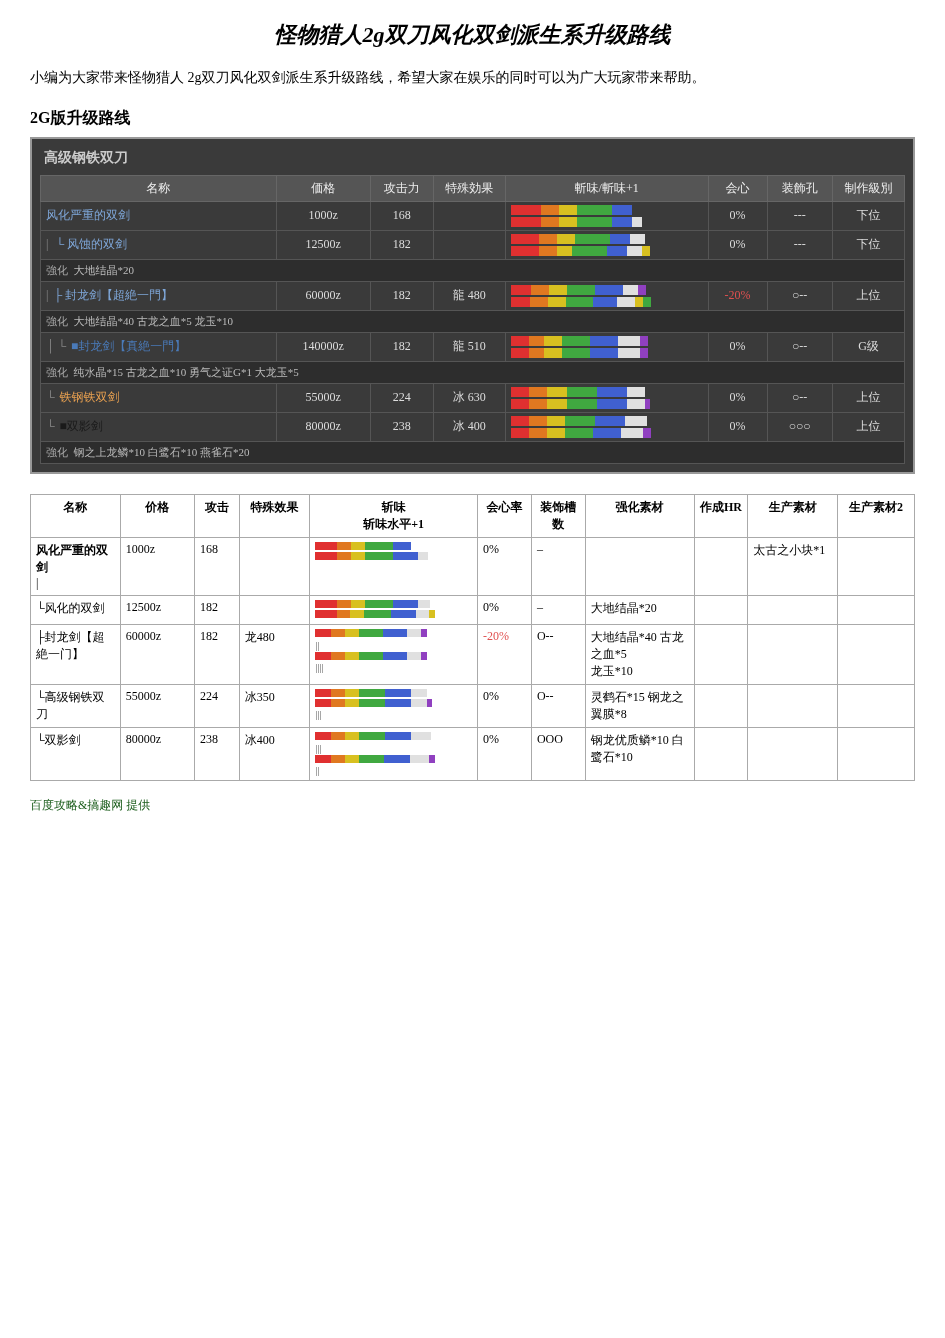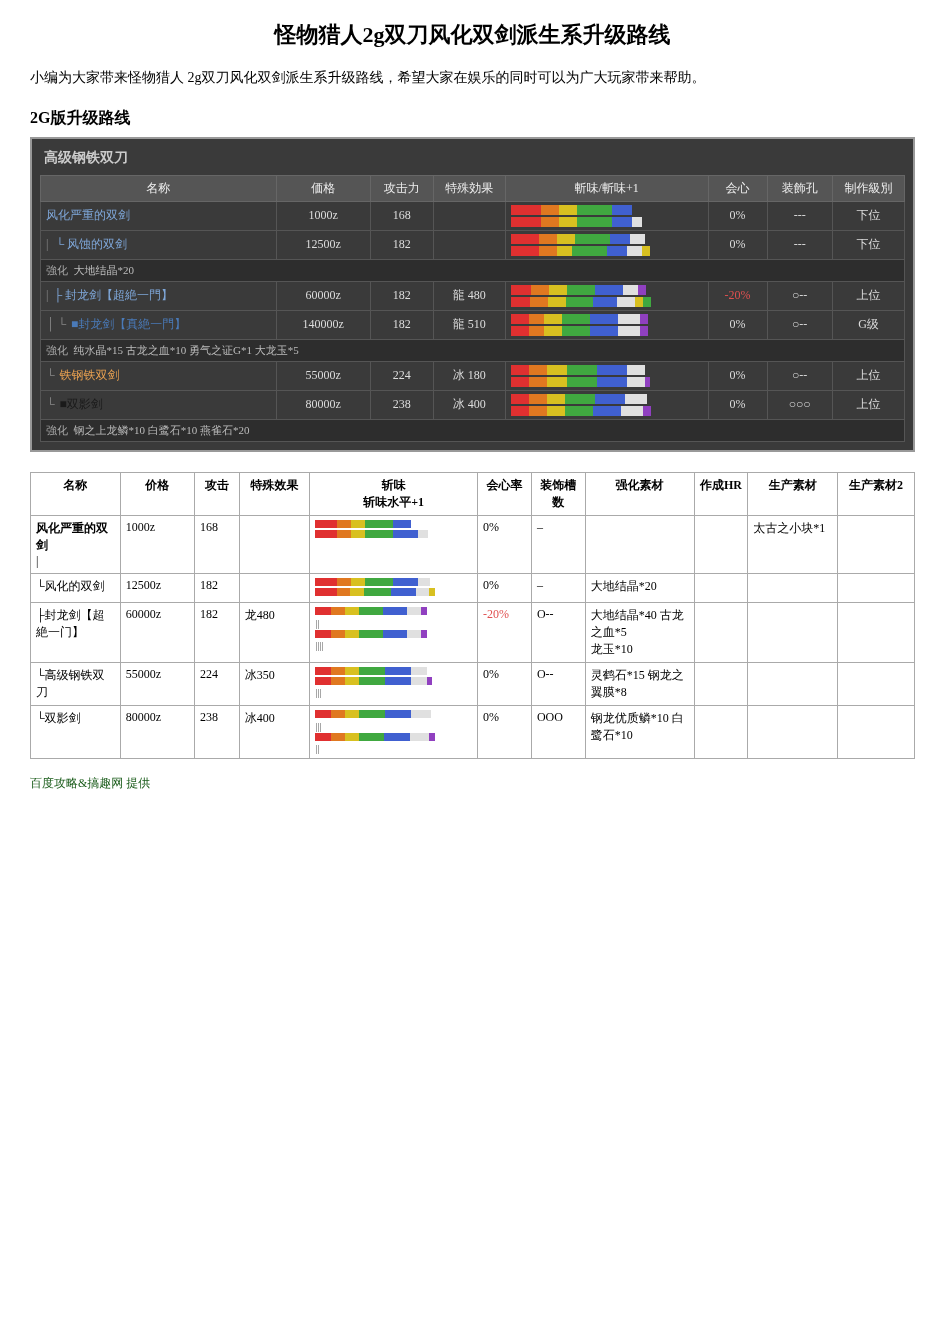--- a/index.html
+++ b/index.html
@@ -9,20 +9,21 @@
       color: #000;
       font-size: 13px;
       padding: 20px 30px;
       max-width: 945px;
     }
     .page-title {
       text-align: center;
       font-size: 22px;
       font-weight: bold;
       margin-bottom: 16px;
+      font-style: italic;
     }
     .intro-text {
       font-size: 14px;
       margin-bottom: 18px;
       line-height: 1.7;
     }
     .section-title {
       font-size: 16px;
       font-weight: bold;
       margin-bottom: 8px;
@@ -256,20 +257,25 @@
             <div class="sh-blue" style="width:25px"></div>
             <div class="sh-white" style="width:18px"></div>
             <div class="sh-yellow" style="width:8px"></div>
             <div class="sh-green" style="width:8px"></div>
           </div>
         </td>
         <td class="affinity-col neg-affinity">-20%</td>
         <td class="slots-col">○--</td>
         <td class="grade-col">上位</td>
       </tr>
+      <tr class="craft-row">
+        <td colspan="8">
+          <span class="craft-label">強化</span>&nbsp;&nbsp;大地结晶*40 古龙之血*5 龙玉*10
+        </td>
+      </tr>
 
       <tr>
         <td class="name-col">
           <span style="color:#888;margin-right:2px">│ └ </span>
           <a class="weapon-link-blue-dark">■封龙剑【真絶一門】</a>
         </td>
         <td class="price-col">140000z</td>
         <td class="attack-col">182</td>
         <td class="effect-col">龍 510</td>
         <td>
@@ -302,21 +308,21 @@
         </td>
       </tr>
 
       <tr>
         <td class="name-col">
           <span style="color:#888;margin-right:2px">└ </span>
           <a class="weapon-link-orange">铁钢铁双剑</a>
         </td>
         <td class="price-col">55000z</td>
         <td class="attack-col">224</td>
-        <td class="effect-col">冰 180</td>
+        <td class="effect-col">冰 630</td>
         <td>
           <div class="sharpness-bar">
             <div class="sh-red" style="width:18px"></div>
             <div class="sh-orange" style="width:18px"></div>
             <div class="sh-yellow" style="width:20px"></div>
             <div class="sh-green" style="width:30px"></div>
             <div class="sh-blue" style="width:30px"></div>
             <div class="sh-white" style="width:18px"></div>
           </div>
           <div class="sharpness-bar2">

